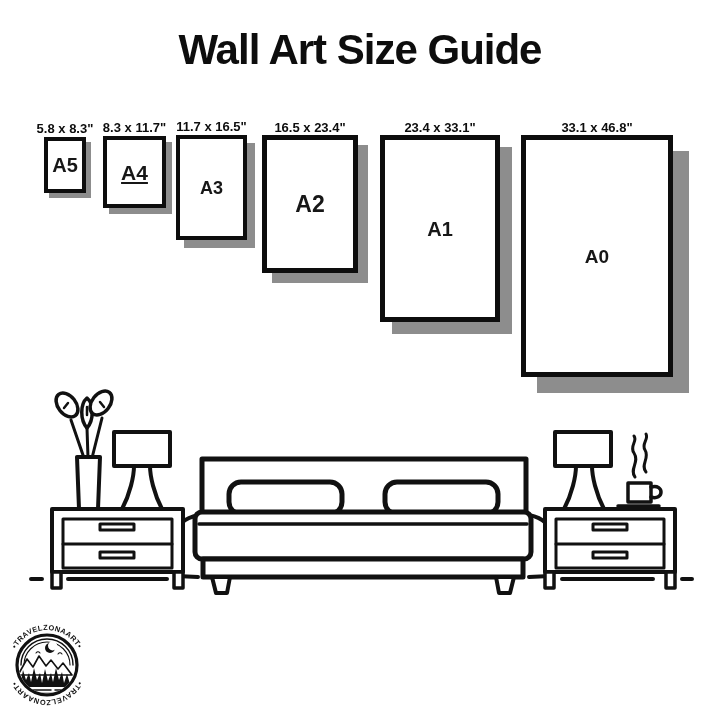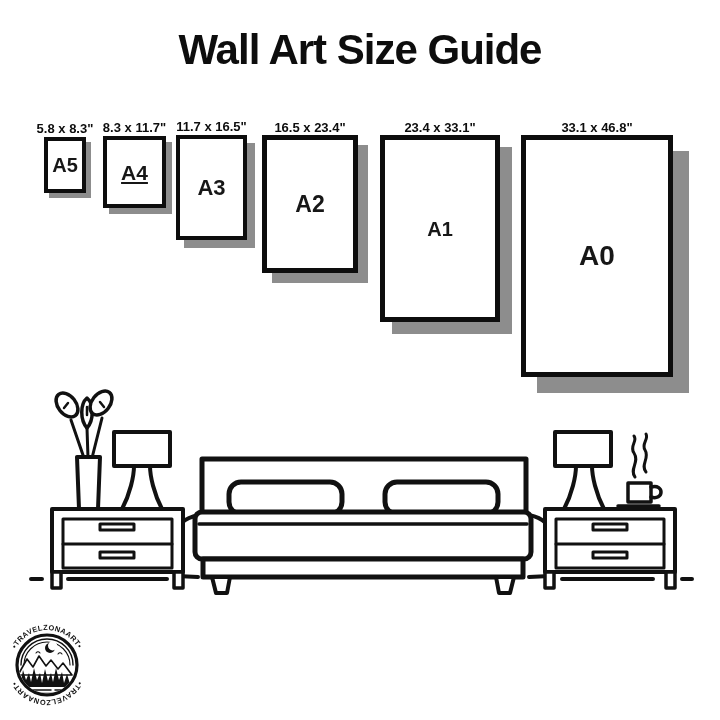--- a/index.html
+++ b/index.html
@@ -37,33 +37,33 @@
   <div class="frame" style="left:44px;top:137px;width:42px;height:56px;box-shadow:5px 5px 0 #8d8d8d;">
     <span class="flabel">5.8 x 8.3"</span>
     <span class="fletter" style="font-size:20px;text-align:center;">A5</span>
   </div>
   <div class="frame" style="left:103px;top:136px;width:63px;height:72px;box-shadow:6px 6px 0 #8d8d8d;">
     <span class="flabel">8.3 x 11.7"</span>
     <span class="fletter" style="font-size:21px;text-decoration:underline;">A4</span>
   </div>
   <div class="frame" style="left:176px;top:135px;width:71px;height:105px;box-shadow:8px 8px 0 #8d8d8d;">
     <span class="flabel">11.7 x 16.5"</span>
-    <span class="fletter" style="font-size:22px;">A3</span>
+    <span class="fletter" style="font-size:18px;">A3</span>
   </div>
   <div class="frame b5" style="left:262px;top:135px;width:96px;height:138px;box-shadow:10px 10px 0 #8d8d8d;">
     <span class="flabel">16.5 x 23.4"</span>
     <span class="fletter" style="font-size:23px;">A2</span>
   </div>
   <div class="frame b5" style="left:380px;top:135px;width:120px;height:187px;box-shadow:12px 12px 0 #8d8d8d;">
     <span class="flabel">23.4 x 33.1"</span>
     <span class="fletter" style="font-size:20px;">A1</span>
   </div>
   <div class="frame b5" style="left:521px;top:135px;width:152px;height:242px;box-shadow:16px 16px 0 #8d8d8d;">
     <span class="flabel">33.1 x 46.8"</span>
-    <span class="fletter" style="font-size:28px;">A0</span>
+    <span class="fletter" style="font-size:19px;">A0</span>
   </div>
 
   <svg class="scene" width="720" height="235" viewBox="0 380 720 235">
     <g stroke="#111" fill="none" stroke-width="4" stroke-linecap="round" stroke-linejoin="round">
 
       <g>
         <path d="M84,458 L71,420 M88,458 L87,428 M92,458 L102,418" stroke-width="3"></path>
         <ellipse cx="67" cy="405" rx="9" ry="13.5" transform="rotate(-38 67 405)" stroke-width="3.5" fill="#fff"></ellipse>
         <path d="M87,428 C80,420 80,404 87,398 C94,404 94,420 87,428 Z" stroke-width="3.5" fill="#fff"></path>
         <ellipse cx="101" cy="403" rx="9" ry="13.5" transform="rotate(38 101 403)" stroke-width="3.5" fill="#fff"></ellipse>

